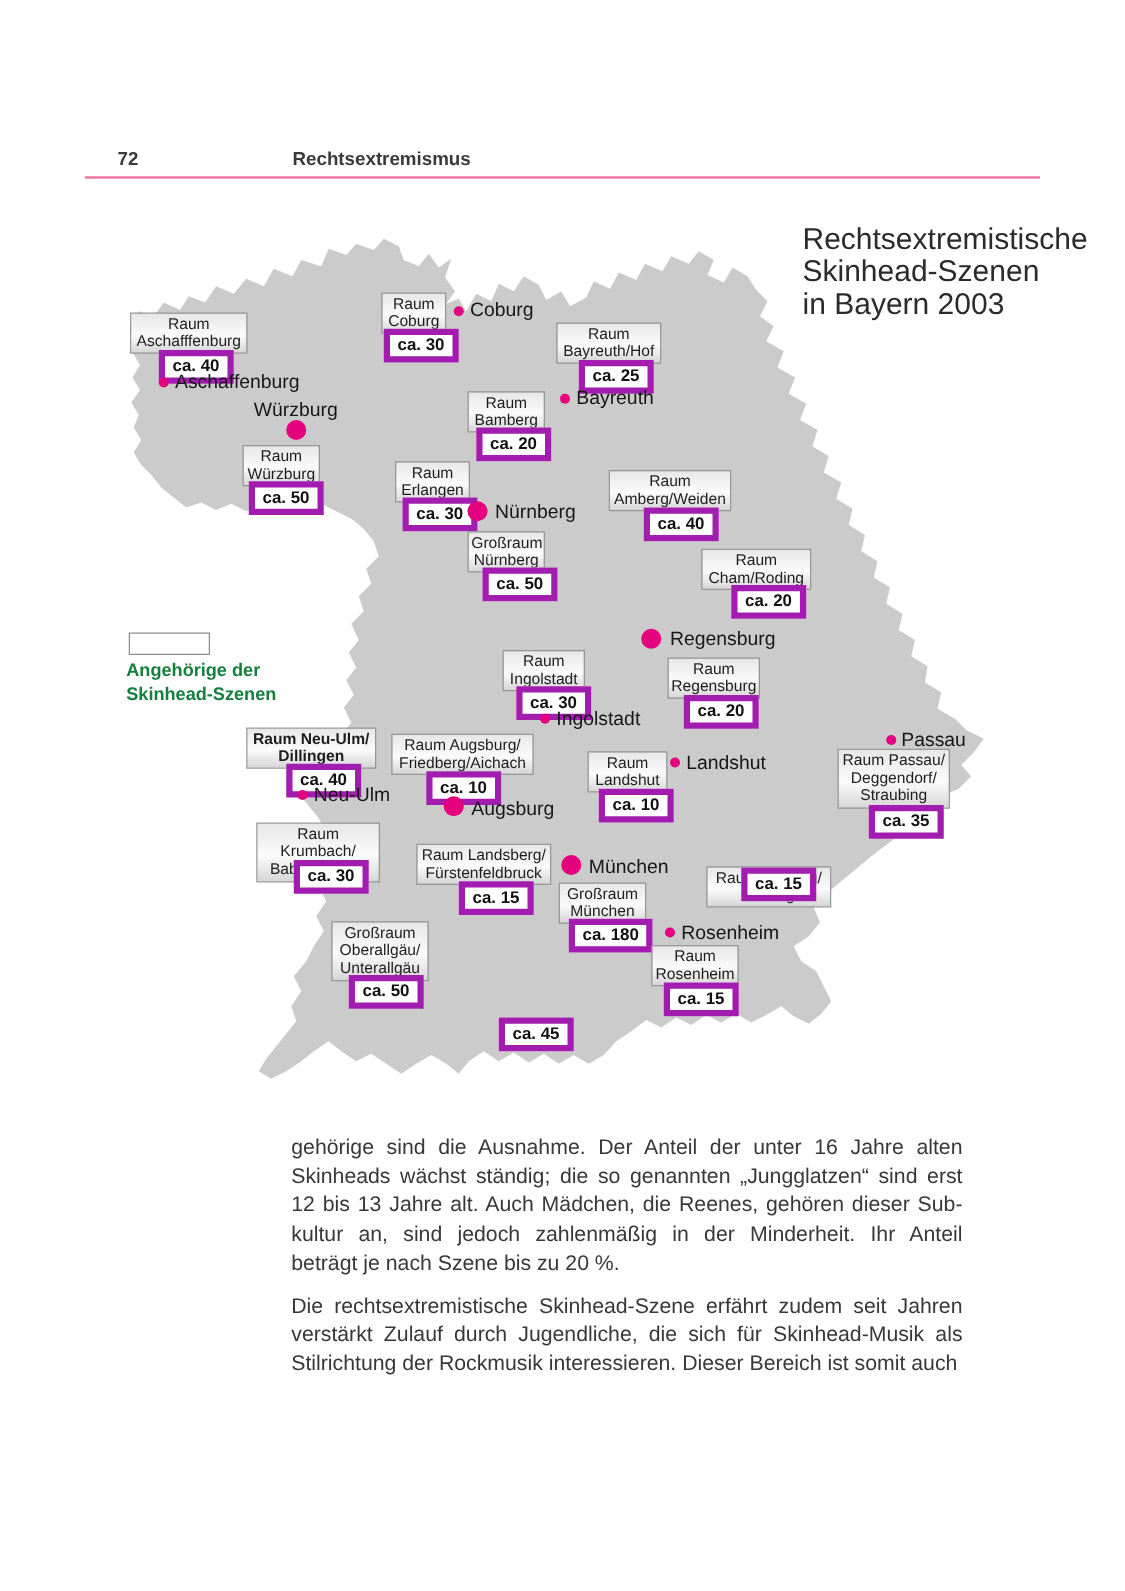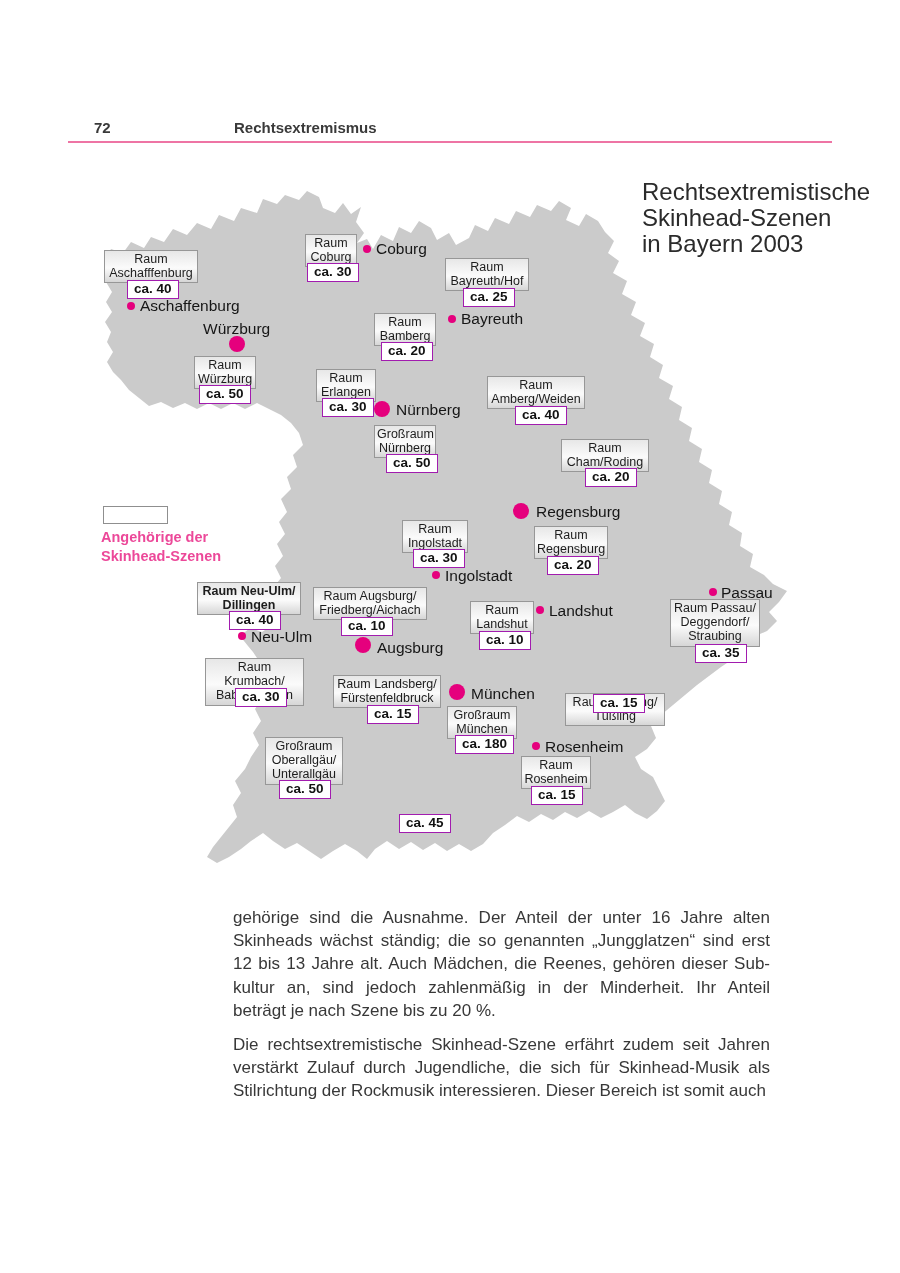--- a/index.html
+++ b/index.html
@@ -7,26 +7,26 @@
         font-family:"Liberation Sans",sans-serif;color:#333;}
   
   .pagenum{position:absolute;left:94px;top:119px;font-size:15px;font-weight:bold;color:#3a3a3a;}
   .runhead{position:absolute;left:234px;top:119px;font-size:15px;font-weight:bold;color:#3a3a3a;}
   .headrule{position:absolute;left:68px;top:141px;width:764px;height:2px;background:#ee74a4;}
   
   #map-layer{position:absolute;left:0;top:0;width:900px;height:900px;}
   #bavaria-svg{position:absolute;left:0;top:0;}
   .map-title{position:absolute;left:611px;top:179px;font-size:24px;line-height:26px;color:#2b2b2b;margin-left:31px;}
   .legend-swatch{position:absolute;left:103px;top:506px;width:63px;height:16px;background:#fff;border:1px solid #8f8f8f;}
-  .legend-label{position:absolute;left:101px;top:528px;font-size:14.5px;font-weight:bold;line-height:19px;color:#ec4899;}
+  .legend-label{position:absolute;left:101px;top:528px;font-size:14.5px;font-weight:bold;line-height:19px;color:#15803d;}
   .raum-box{position:absolute;box-sizing:border-box;text-align:center;font-size:12.5px;line-height:14.2px;
             color:#1d1d1d;background:linear-gradient(180deg,#e7e7e7 0%,#fbfbfb 55%,#d6d6d6 100%);
             border:1px solid #979797;padding:1px 2px 2px;}
   .ca-box{position:absolute;box-sizing:border-box;font-size:13.5px;font-weight:bold;color:#111;
-          background:#ffffff;border:1px solid #a21caf;padding:0 6px 1px;line-height:16px;white-space:nowrap;}
+          background:#ffffff;border:5px solid #a21caf;padding:0 6px 1px;line-height:16px;white-space:nowrap;}
   .city-dot{position:absolute;border-radius:50%;background:var(--accent,#e5007d);}
   .city-label{position:absolute;font-size:15.5px;color:#161616;white-space:nowrap;}
   
   #body-text{position:absolute;left:233px;top:906px;width:537px;font-size:17px;color:#383838;}
   .para + .para{margin-top:11px;}
   .bodyline{text-align:justify;line-height:23.2px;}
   .bodyline.full{text-align-last:justify;}
 </style>
 </head>
 <body>

